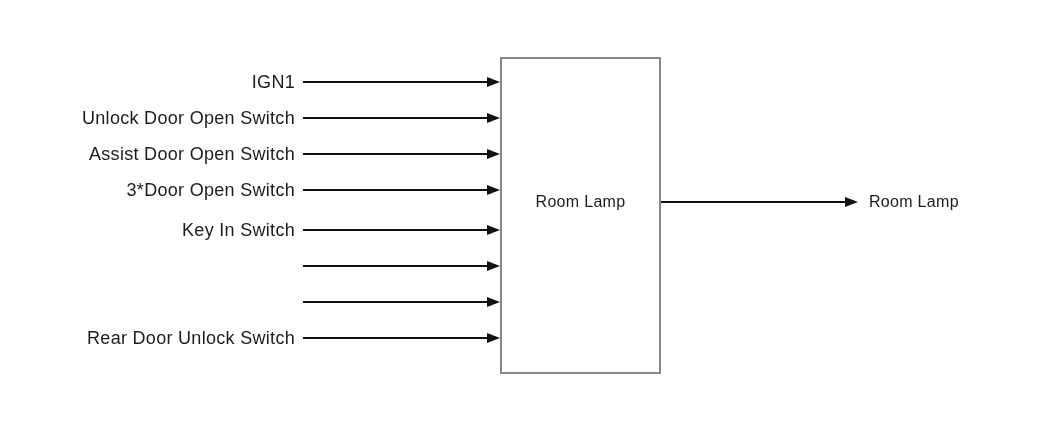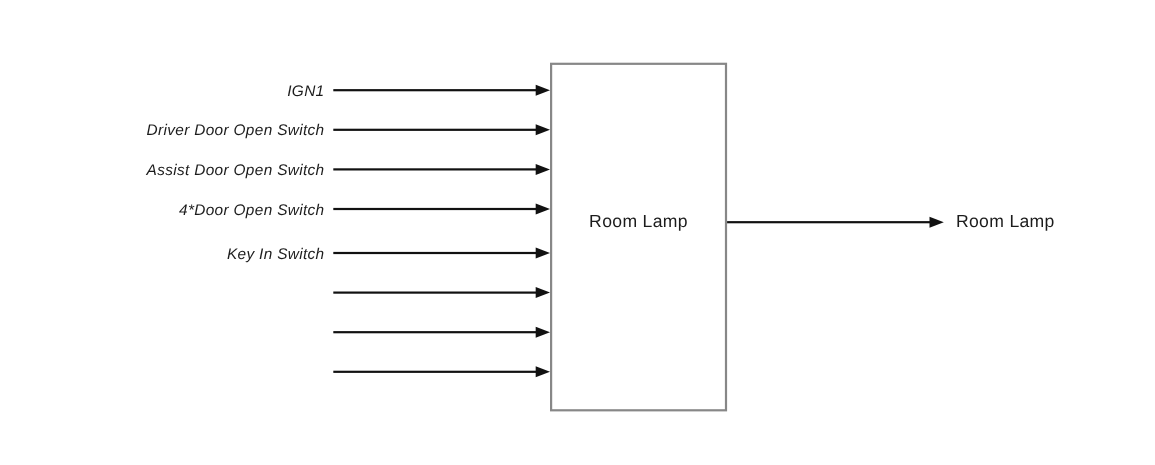--- a/index.html
+++ b/index.html
@@ -18,24 +18,23 @@
   }
 
   
   .sig-label {
     position: absolute;
     left: 0;
     width: 295px;
     height: 24px;
     line-height: 24px;
     text-align: right;
-    font-size: 14px;
+    font-size: 18px;
     letter-spacing: 0.3px;
     white-space: nowrap;
-    font-style: italic;
   }
 
   
   .in-arrow {
     position: absolute;
     left: 303px;
     width: 197px;
     height: 12px;
   }
   .arrow-shaft {
@@ -109,24 +108,25 @@
     letter-spacing: 0.3px;
     white-space: nowrap;
   }
 </style>
 </head>
 <body>
 
 <div class="canvas">
 
   <div class="sig-label lr0">IGN1</div>
-  <div class="sig-label lr1">Driver Door Open Switch</div>
+  <div class="sig-label lr1">Unlock Door Open Switch</div>
   <div class="sig-label lr2">Assist Door Open Switch</div>
-  <div class="sig-label lr3">4*Door Open Switch</div>
+  <div class="sig-label lr3">3*Door Open Switch</div>
   <div class="sig-label lr4">Key In Switch</div>
+  <div class="sig-label lr7">Rear Door Unlock Switch</div>
 
   <div class="in-arrow ar0">
     <span class="arrow-shaft"></span>
     <span class="arrow-head"></span>
   </div>
   <div class="in-arrow ar1">
     <span class="arrow-shaft"></span>
     <span class="arrow-head"></span>
   </div>
   <div class="in-arrow ar2">

